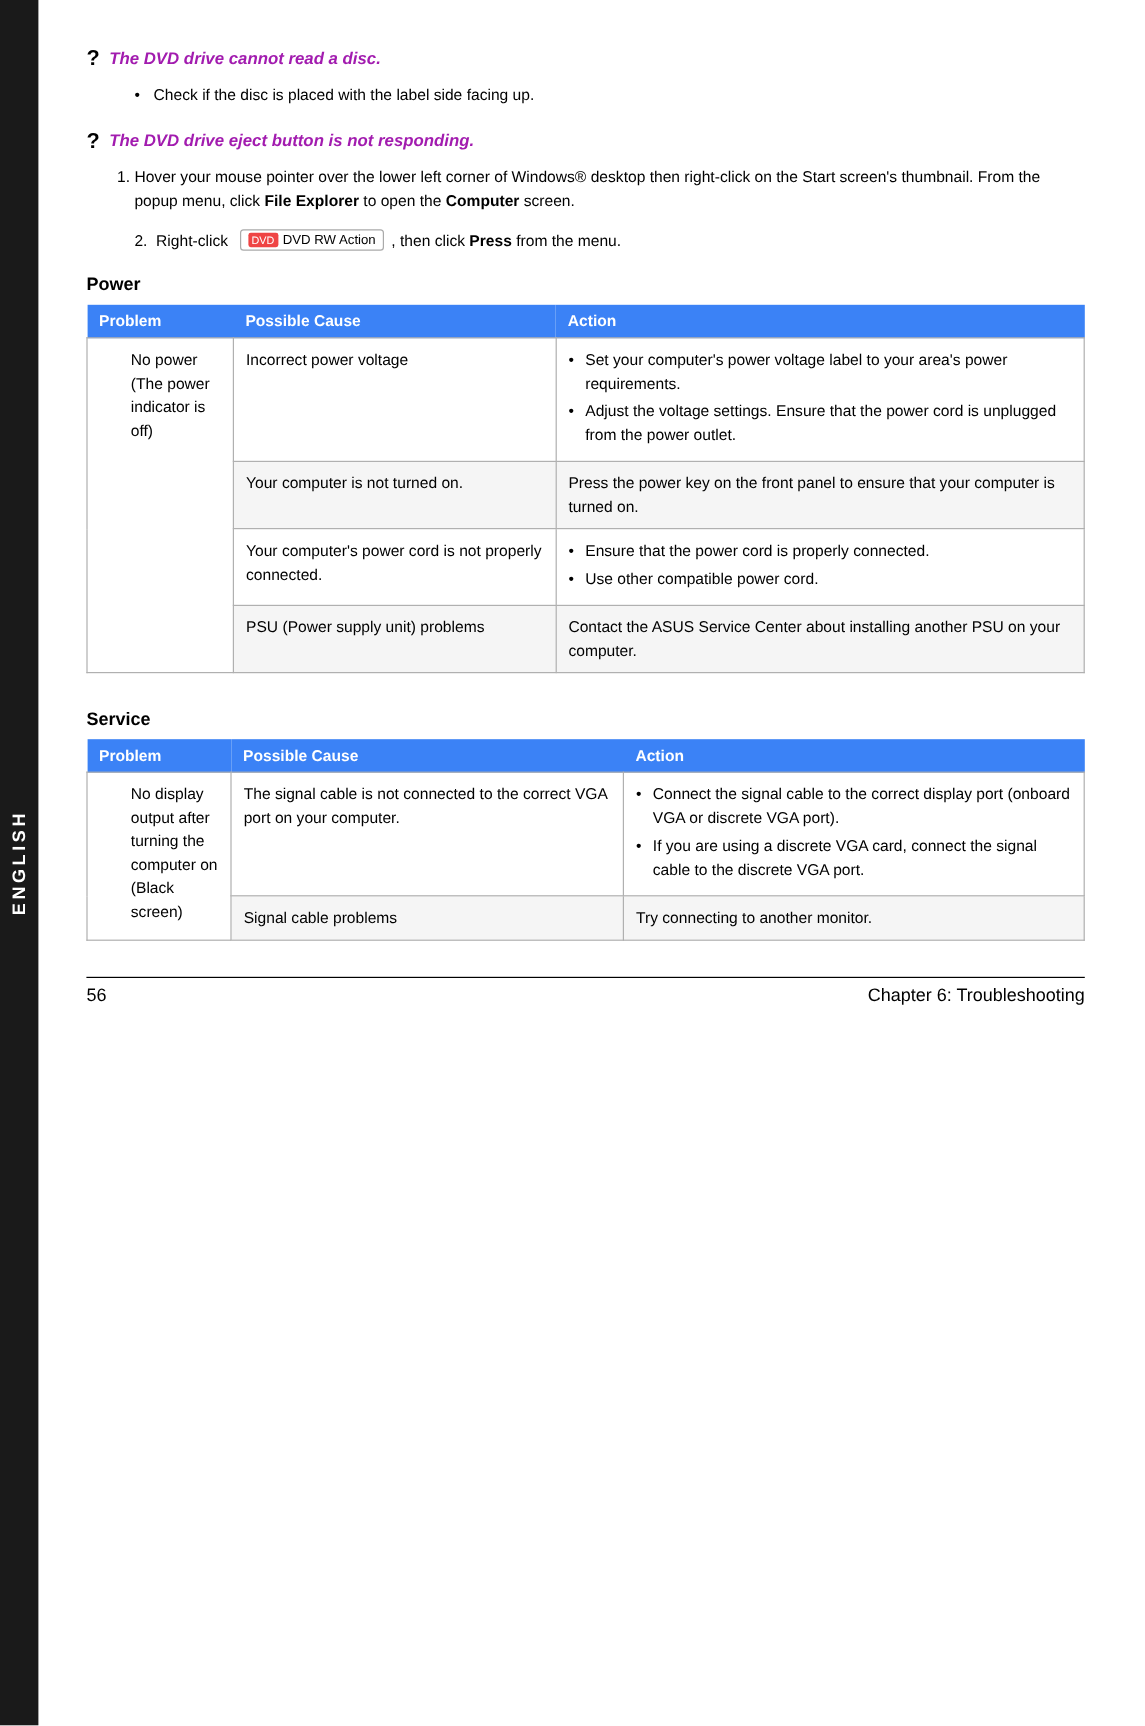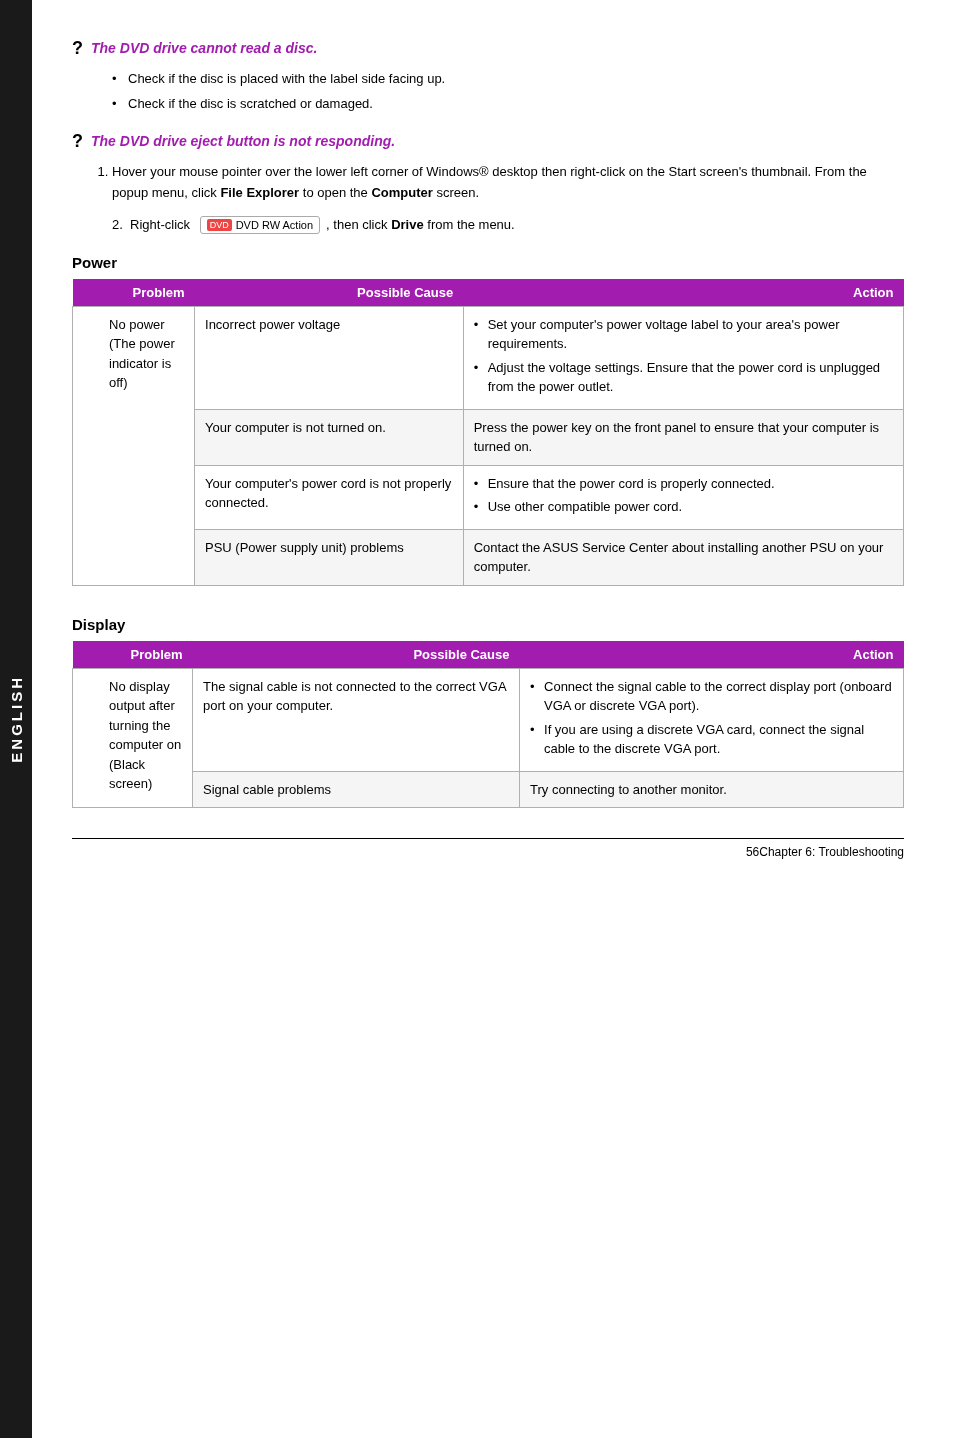--- a/index.html
+++ b/index.html
@@ -131,24 +131,24 @@
 
     
     .trouble-table {
       width: 100%;
       border-collapse: collapse;
       margin-bottom: 30px;
       font-size: 13px;
     }
 
     .trouble-table th {
-      background: #a21caf;
+      background: #3b82f6;
       color: #ffffff;
       padding: 6px 10px;
-      text-align: right;
+      text-align: left;
       font-weight: bold;
       font-size: 13px;
     }
 
     .trouble-table td {
       border: 1px solid #b0b0b0;
       padding: 8px 10px;
       vertical-align: top;
       line-height: 1.5;
     }
@@ -184,63 +184,62 @@
       content: "•";
       position: absolute;
       left: 0;
     }
 
     .footer-bar {
       border-top: 1px solid #000;
       margin-top: 3px;
       padding-top: 6px;
       display: flex;
-      justify-content: flex-end;
-      font-size: 12px;
+      justify-content: space-between;
+      font-size: 15px;
     }
 
     .bold { font-weight: bold; }
   </style>
 </head>
 <body>
 
 <div class="sidebar">
   <span class="sidebar-text">ENGLISH</span>
 </div>
 
 <div class="main-content">
 
   <div class="faq-section">
     <div class="faq-item">
       <span class="faq-q">?</span>
       <span class="faq-title">The DVD drive cannot read a disc.</span>
     </div>
     <ul class="bullet-list">
       <li>Check if the disc is placed with the label side facing up.</li>
-      <li>Check if the disc is scratched or damaged.</li>
     </ul>
   </div>
 
   <div class="faq-section">
     <div class="faq-item">
       <span class="faq-q">?</span>
       <span class="faq-title">The DVD drive eject button is not responding.</span>
     </div>
     <ol class="ordered-list">
       <li>
         Hover your mouse pointer over the lower left corner of Windows® desktop then right-click on the Start screen's thumbnail. From the popup menu, click <span class="bold">File Explorer</span> to open the <span class="bold">Computer</span> screen.
       </li>
     </ol>
     <div class="dvd-drive-row">
       <span>2.&nbsp;&nbsp;Right-click&nbsp;</span>
       <span class="dvd-icon-wrapper">
         <span class="dvd-label-box">DVD</span>
         <span>DVD RW Action</span>
       </span>
-      <span>, then click <span class="bold">Drive</span> from the menu.</span>
+      <span>, then click <span class="bold">Press</span> from the menu.</span>
     </div>
   </div>
 
   <div class="section-title">Power</div>
   <table class="trouble-table">
     <thead>
       <tr>
         <th>Problem</th>
         <th>Possible Cause</th>
         <th>Action</th>
@@ -274,21 +273,21 @@
         </td>
       </tr>
 
       <tr>
         <td>PSU (Power supply unit) problems</td>
         <td>Contact the ASUS Service Center about installing another PSU on your computer.</td>
       </tr>
     </tbody>
   </table>
 
-  <div class="section-title">Display</div>
+  <div class="section-title">Service</div>
   <table class="trouble-table">
     <thead>
       <tr>
         <th>Problem</th>
         <th>Possible Cause</th>
         <th>Action</th>
       </tr>
     </thead>
     <tbody>
 

